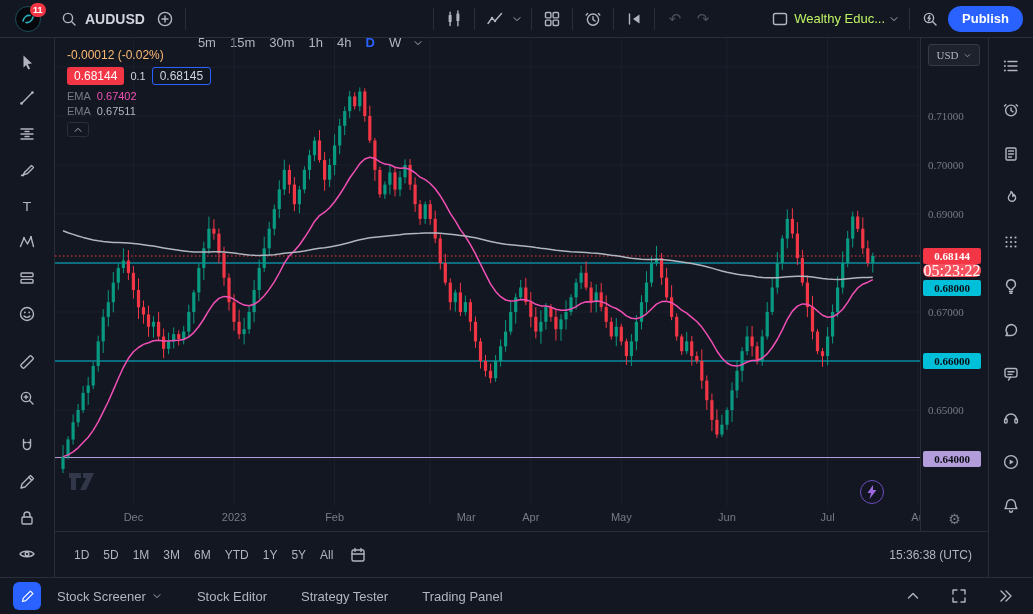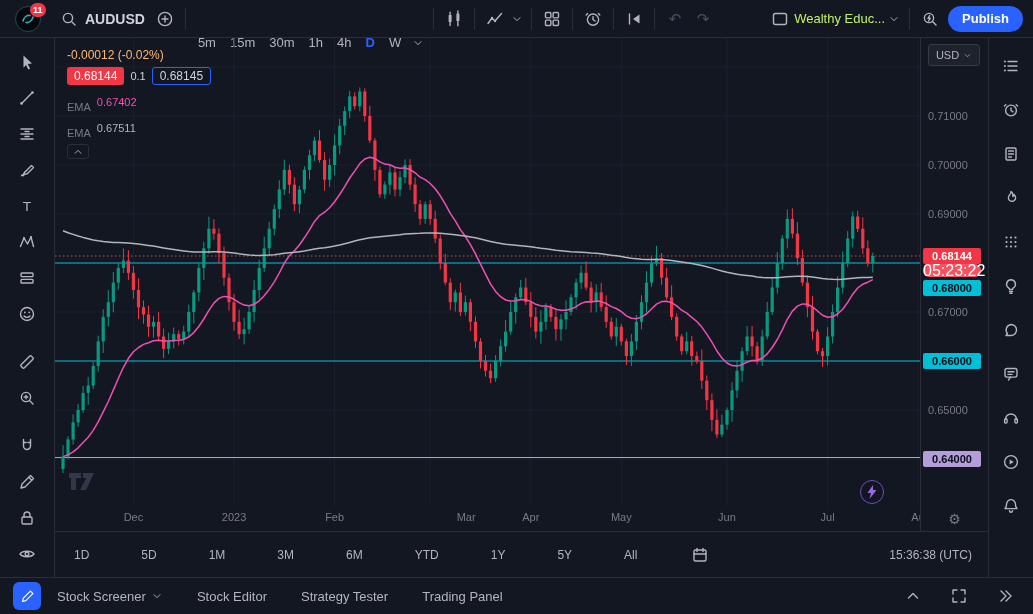--- a/index.html
+++ b/index.html
@@ -35,42 +35,42 @@
   .lt-gap{height:12px;flex:none;}
   
   .chart-region{width:933px;flex:none;display:flex;flex-direction:column;}
   .chart-row{display:flex;height:493px;flex:none;}
   .plot-stack{width:865px;flex:none;display:flex;flex-direction:column;}
   .plot{height:468px;position:relative;overflow:hidden;cursor:crosshair;}
   .plot svg.chart{position:absolute;left:0;top:0;}
   .time-axis{height:25px;position:relative;overflow:hidden;cursor:ew-resize;}
   .mlabel{position:absolute;top:5px;transform:translateX(-50%);font-size:11px;color:#787b86;white-space:nowrap;}
   .scale-col{width:68px;flex:none;border-left:1px solid #2a2e39;display:flex;flex-direction:column;cursor:ns-resize;}
-  .scale-labels{height:468px;position:relative;overflow:hidden;}
+  .scale-labels{height:468px;position:relative;overflow:hidden;font-family:Liberation Serif, serif;}
   .plabel{position:absolute;left:7px;font-size:11px;color:#787b86;line-height:14px;}
   .badge{position:absolute;left:2px;width:58px;border-radius:2px;font-size:11px;line-height:16px;text-align:center;color:#0b0e15;font-weight:600;}
   .badge.red{color:#fff;}
   .countdown{position:absolute;left:2px;width:58px;border-radius:6px;font-size:16px;line-height:13px;text-align:center;color:#fff;}
   .usd-select{position:absolute;top:6px;left:7px;width:52px;height:22px;border:1px solid #363a45;background:#1e222d;border-radius:3px;
     display:flex;align-items:center;justify-content:center;gap:4px;font-size:11px;color:#b2b5be;cursor:pointer;z-index:5;}
   .scale-corner{height:25px;display:flex;align-items:center;justify-content:center;color:#787b86;cursor:pointer;}
   .gear{font-family:"DejaVu Sans",sans-serif;font-size:14px;}
   
-  .range-row{height:46px;flex:none;border-top:1px solid #2a2e39;display:flex;align-items:center;padding:0 12px;gap:38px;}
+  .range-row{height:46px;flex:none;border-top:1px solid #2a2e39;display:flex;align-items:center;padding:0 12px;}
   .range-btn{font-size:12px;color:#b2b5be;padding:4px 7px;border-radius:4px;cursor:pointer;}
   .clock{margin-left:auto;font-size:12px;color:#b2b5be;padding-right:4px;cursor:pointer;}
   
   .legend{position:absolute;left:12px;top:10px;z-index:4;font-size:12px;}
   .legend-row{display:flex;align-items:center;gap:6px;margin-bottom:5px;}
   .chg{color:#fdba74;font-size:12px;}
   .bid-box{background:#f23645;color:#fff;border-radius:3px;padding:2px 7px;font-size:12px;cursor:pointer;}
   .spread-val{color:#d1d4dc;font-size:11px;}
   .ask-box{border:1px solid #2962ff;color:#d1d4dc;border-radius:3px;padding:1px 7px;font-size:12px;cursor:pointer;}
   .ema-row{display:flex;gap:6px;font-size:11px;margin-bottom:3px;align-items:center;}
-  .ema-name{color:#787b86;margin-top:11px;}
+  .ema-name{color:#787b86;}
   .collapse-btn{width:22px;height:15px;border:1px solid #2a2e39;border-radius:3px;background:#131722;display:flex;align-items:center;justify-content:center;margin-top:5px;cursor:pointer;}
   .watermark{position:absolute;left:12px;top:430px;opacity:.9;}
   .flash-btn{position:absolute;left:805px;top:442px;width:24px;height:24px;border-radius:50%;border:1.5px solid #6b4fbb;
     display:flex;align-items:center;justify-content:center;cursor:pointer;background:rgba(19,23,34,.4);}
   
   .right-sidebar{width:45px;flex:none;border-left:1px solid #2a2e39;display:flex;flex-direction:column;align-items:center;padding-top:6px;gap:0;}
   .rs-cell{width:36px;height:44px;display:flex;align-items:center;justify-content:center;cursor:pointer;flex:none;}
   
   .footer{height:37px;flex:none;border-top:1px solid #2a2e39;display:flex;align-items:center;background:#131722;}
   .draw-toggle{width:28px;height:28px;margin:0 16px 0 13px;border-radius:6px;background:#2962ff;display:flex;align-items:center;justify-content:center;cursor:pointer;}

